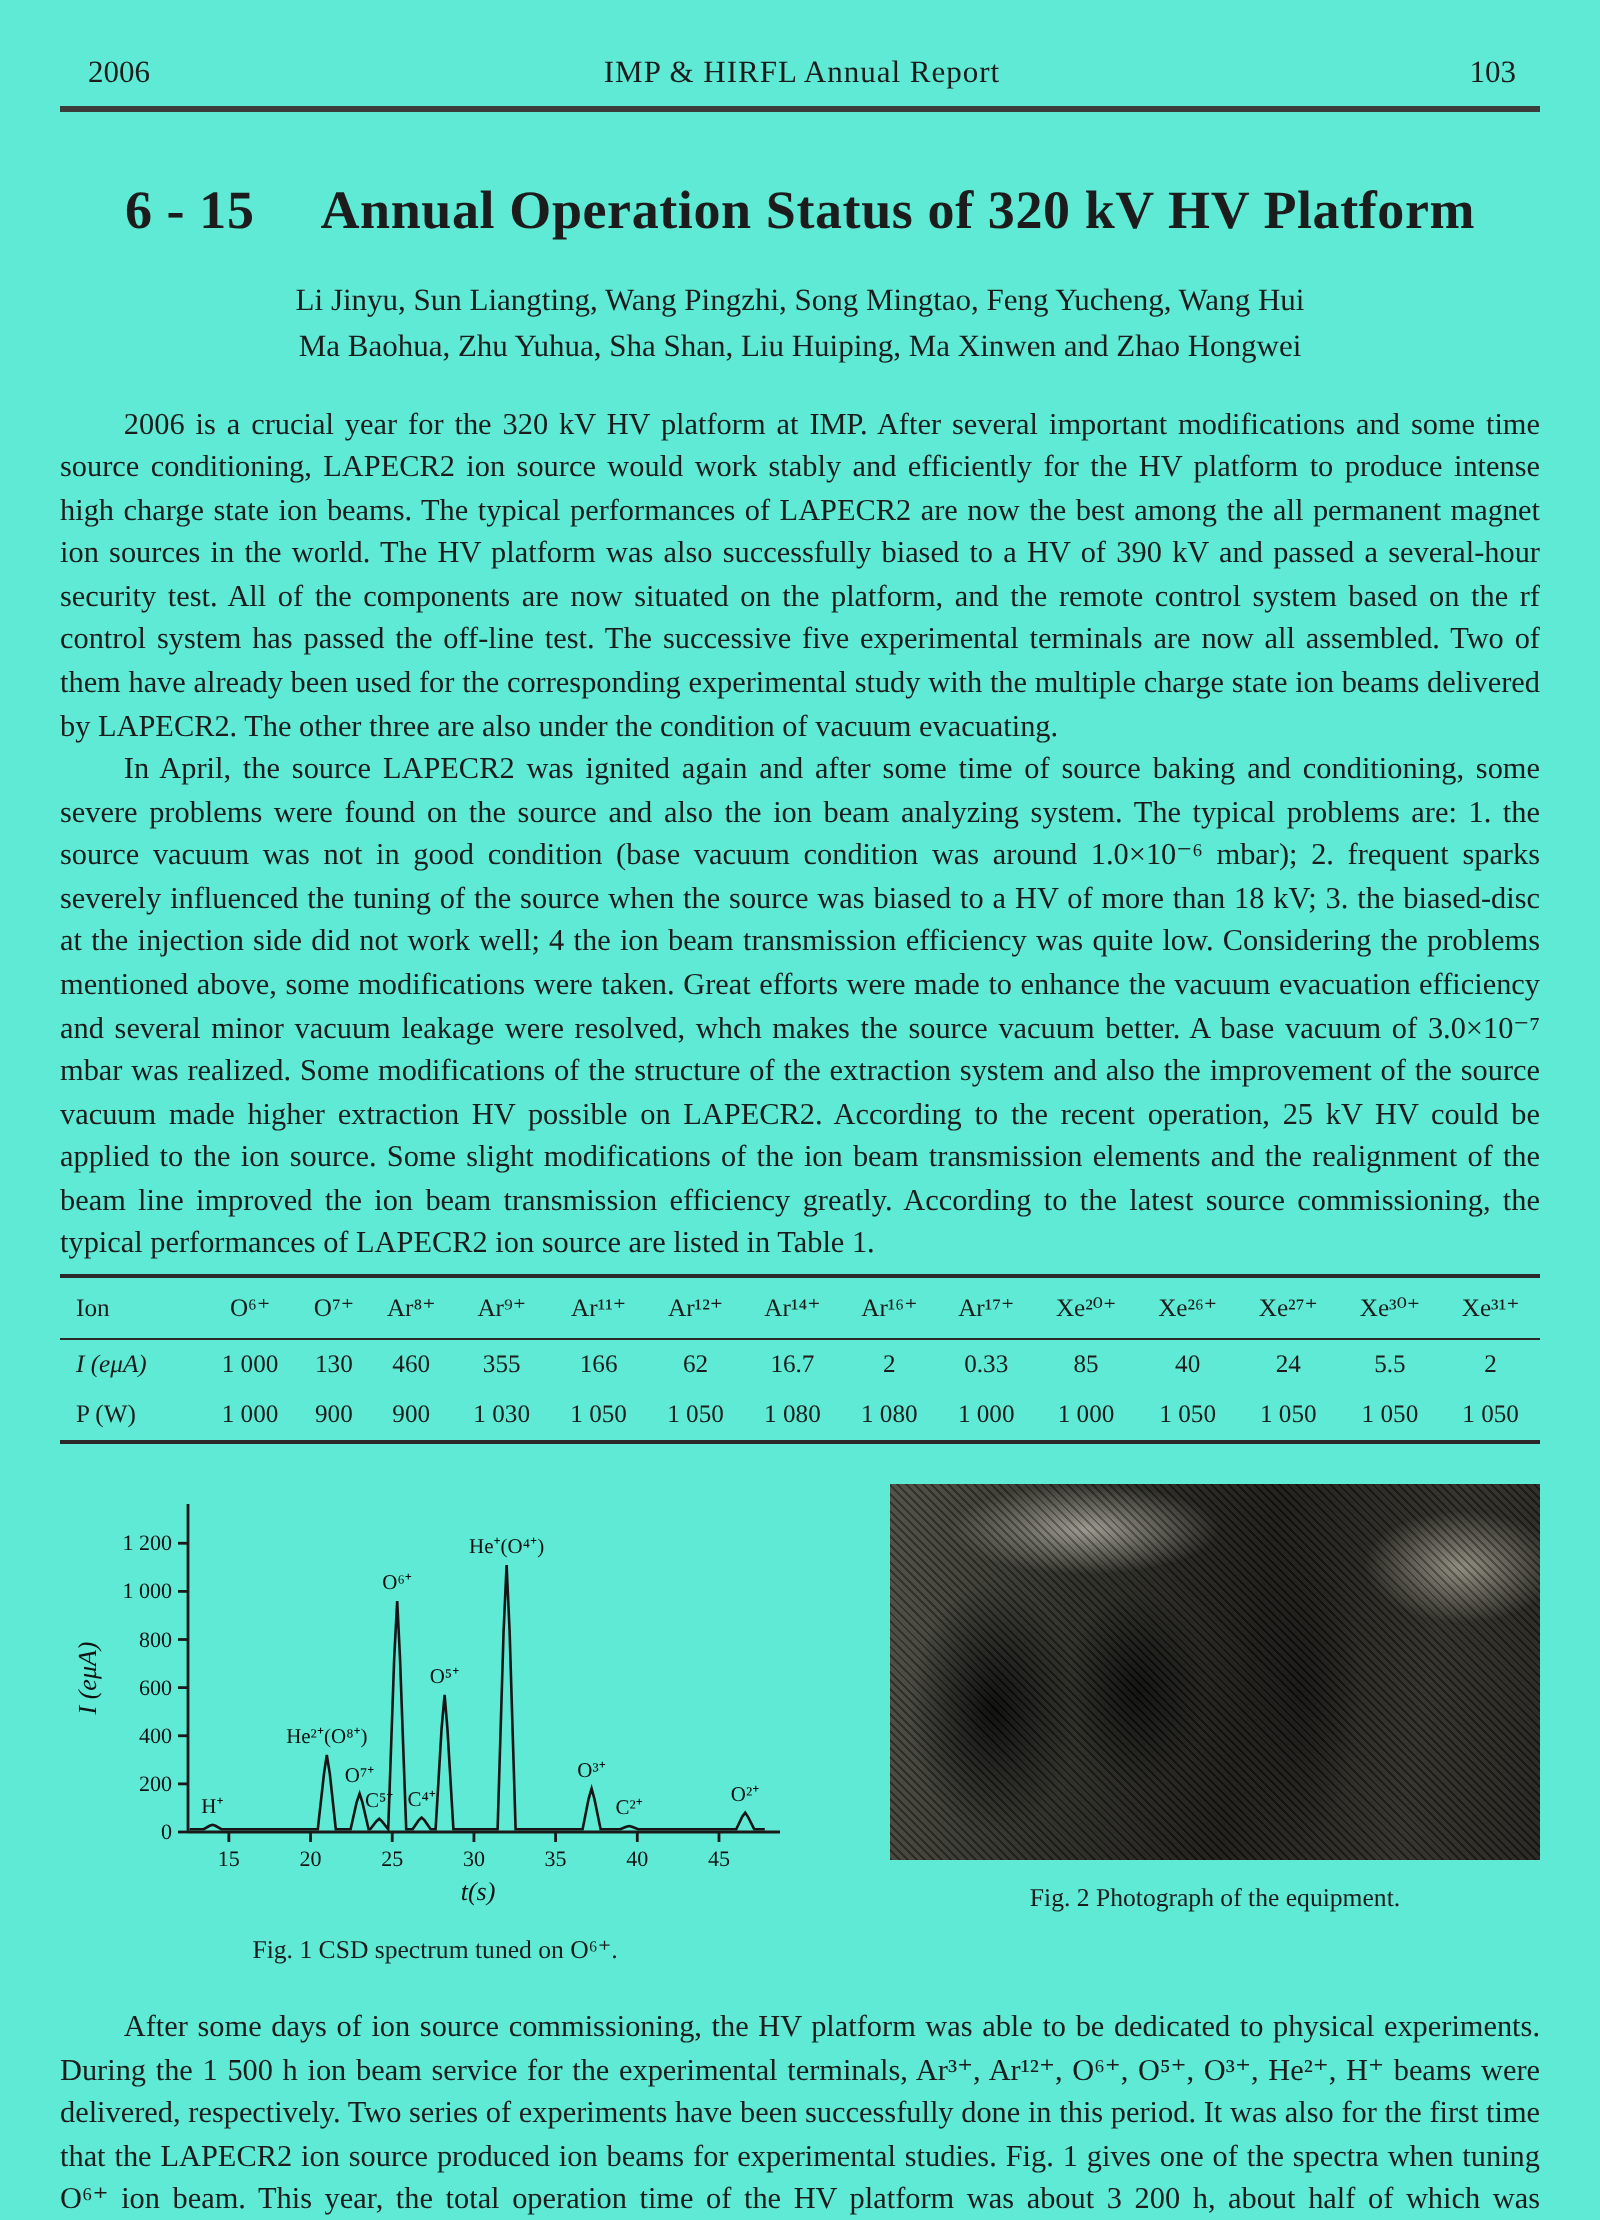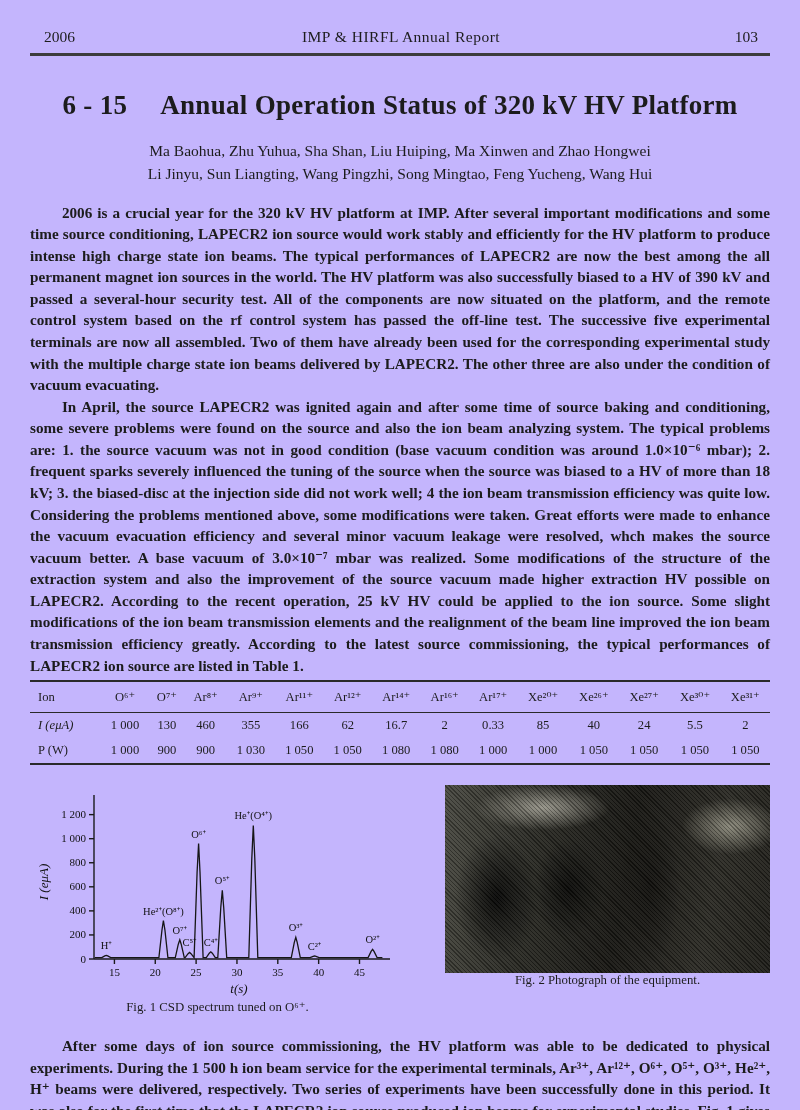--- a/index.html
+++ b/index.html
@@ -1,20 +1,20 @@
 <!DOCTYPE html>
 <html><head>
 <meta charset="utf-8">
 <style>
   * { margin: 0; padding: 0; box-sizing: border-box; }
   html, body { background: #e8e8e4; }
   .page {
     width: 800px; height: 1110px;
     margin: 0 auto;
-    background: #c4b5fd;
+    background: #5eead4;
     font-family: "Liberation Serif", "DejaVu Serif", serif;
     color: #1c1c1c;
     padding: 24px 30px 10px 30px;
     position: relative;
     overflow: hidden;
   }
   
   .running-head {
     display: flex; align-items: baseline;
     font-size: 15.5px;
@@ -40,21 +40,21 @@
   .article-number { margin-right: 33px; text-align: right; }
   
   .authors { margin-top: 18px; text-align: center; font-size: 15.5px; line-height: 1.5; }
   
   .body-text {
     margin-top: 16px;
     font-size: 15.2px;
     line-height: 1.42;
     text-align: justify;
   }
-  .body-text p { text-indent: 2.1em; font-weight: bold; }
+  .body-text p { text-indent: 2.1em; }
   
   .table-caption {
     margin-top: 14px;
     text-align: center;
     font-weight: bold;
     font-size: 13.2px;
   }
   table.perf {
     width: 100%;
     margin-top: 4px;
@@ -74,21 +74,21 @@
   table.perf tbody tr:nth-child(1) td:first-child,
   table.perf tbody tr:nth-child(3) td:first-child { font-style: italic; }
   
   .figures {
     margin-top: 18px;
     display: flex;
     justify-content: space-between;
     align-items: flex-start;
   }
   .figure { display: flex; flex-direction: column; align-items: center; }
-  .fig-caption { margin-top: 0; font-size: 12.8px; }
+  .fig-caption { margin-top: 12px; font-size: 12.8px; }
   .fig1-wrap { width: 375px; padding-top: 4px; }
   .photo {
     width: 325px; height: 188px;
     margin-top: 2px;
     background:
       repeating-linear-gradient(45deg, rgba(0,0,0,0.28) 0 1px, rgba(255,255,255,0.05) 1px 3px),
       radial-gradient(ellipse 60px 90px at 16% 60%, #060605 0%, rgba(0,0,0,0) 70%),
       radial-gradient(ellipse 50px 70px at 38% 55%, #0a0a08 0%, rgba(0,0,0,0) 70%),
       radial-gradient(ellipse 40px 100px at 63% 55%, #11100d 0%, rgba(0,0,0,0) 75%),
       radial-gradient(ellipse 70px 40px at 88% 22%, #8a887a 0%, rgba(0,0,0,0) 70%),
@@ -110,22 +110,22 @@
     <span class="rh-title">IMP &amp; HIRFL Annual Report</span>
     <span class="rh-page">103</span>
   </div>
   <hr class="head-rule">
 
   <div class="article-title-row">
     <span class="article-number">6 - 15</span><span>Annual Operation Status of 320 kV HV Platform</span>
   </div>
 
   <div class="authors">
+    <div>Li Jinyu, Sun Liangting, Wang Pingzhi, Song Mingtao, Feng Yucheng, Wang Hui</div>
     <div>Ma Baohua, Zhu Yuhua, Sha Shan, Liu Huiping, Ma Xinwen and Zhao Hongwei</div>
-    <div>Li Jinyu, Sun Liangting, Wang Pingzhi, Song Mingtao, Feng Yucheng, Wang Hui</div>
   </div>
 
   <div class="body-text">
     <p>2006 is a crucial year for the 320 kV HV platform at IMP. After several important modifications and some time source conditioning, LAPECR2 ion source would work stably and efficiently for the HV platform to produce intense high charge state ion beams. The typical performances of LAPECR2 are now the best among the all permanent magnet ion sources in the world. The HV platform was also successfully biased to a HV of 390 kV and passed a several-hour security test. All of the components are now situated on the platform, and the remote control system based on the rf control system has passed the off-line test. The successive five experimental terminals are now all assembled. Two of them have already been used for the corresponding experimental study with the multiple charge state ion beams delivered by LAPECR2. The other three are also under the condition of vacuum evacuating.</p>
     <p>In April, the source LAPECR2 was ignited again and after some time of source baking and conditioning, some severe problems were found on the source and also the ion beam analyzing system. The typical problems are: 1. the source vacuum was not in good condition (base vacuum condition was around 1.0×10⁻⁶ mbar); 2. frequent sparks severely influenced the tuning of the source when the source was biased to a HV of more than 18 kV; 3. the biased-disc at the injection side did not work well; 4 the ion beam transmission efficiency was quite low. Considering the problems mentioned above, some modifications were taken. Great efforts were made to enhance the vacuum evacuation efficiency and several minor vacuum leakage were resolved, whch makes the source vacuum better. A base vacuum of 3.0×10⁻⁷ mbar was realized. Some modifications of the structure of the extraction system and also the improvement of the source vacuum made higher extraction HV possible on LAPECR2. According to the recent operation, 25 kV HV could be applied to the ion source. Some slight modifications of the ion beam transmission elements and the realignment of the beam line improved the ion beam transmission efficiency greatly. According to the latest source commissioning, the typical performances of LAPECR2 ion source are listed in Table 1.</p>
   </div>
 
   <table class="perf">
     <thead>
         <tr>

